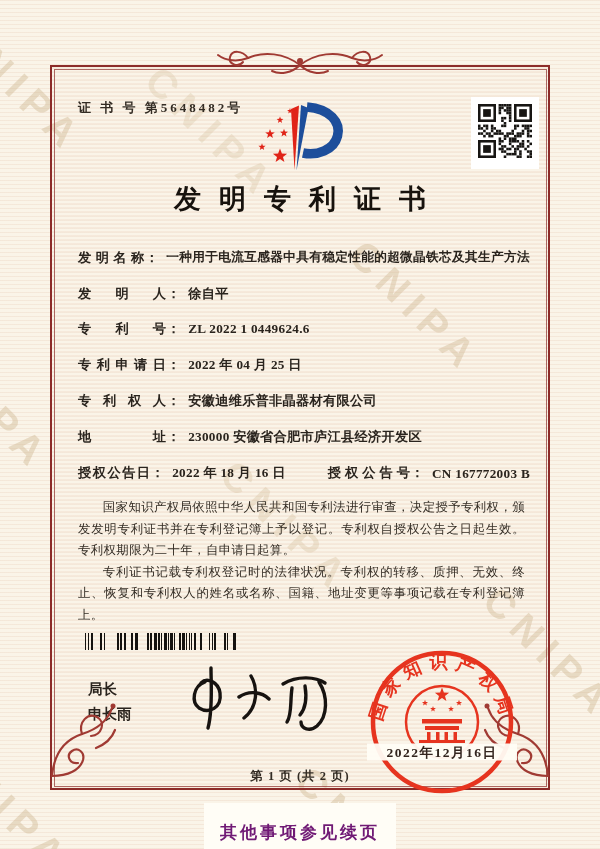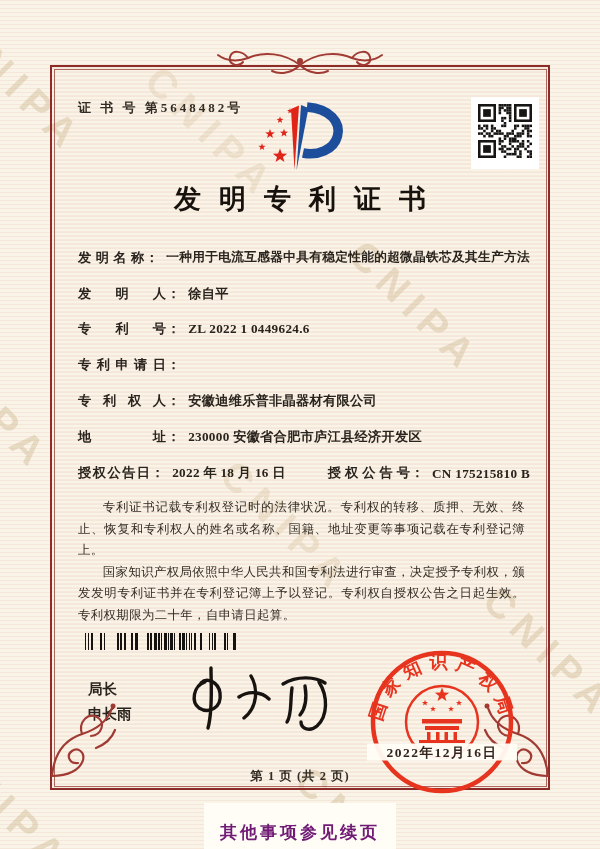--- a/index.html
+++ b/index.html
@@ -274,46 +274,47 @@
       <span class="fvalue">徐自平</span>
     </div>
     <div class="frow">
       <span class="flabel">专利号</span>
         <span class="fcolon">：</span>
       <span class="fvalue">ZL 2022 1 0449624.6</span>
     </div>
     <div class="frow">
       <span class="flabel">专利申请日</span>
         <span class="fcolon">：</span>
+      <span class="fvalue">2022 年 04 月 25 日</span>
     </div>
     <div class="frow">
       <span class="flabel">专利权人</span>
         <span class="fcolon">：</span>
       <span class="fvalue">安徽迪维乐普非晶器材有限公司</span>
     </div>
     <div class="frow">
       <span class="flabel">地址</span>
         <span class="fcolon">：</span>
       <span class="fvalue">230000 安徽省合肥市庐江县经济开发区</span>
     </div>
     <div class="frow">
       <span class="flabel">授权公告日</span>
         <span class="fcolon">：</span>
       <span class="fvalue">2022 年 18 月 16 日</span>
       <span class="grant-right">
         <span class="flabel">授权公告号</span>
           <span class="fcolon">：</span>
-        <span class="fvalue">CN 175215810 B</span>
+        <span class="fvalue">CN 167772003 B</span>
       </span>
     </div>
   </div>
 
   <div class="paras">
+    <p>国家知识产权局依照中华人民共和国专利法进行审查，决定授予专利权，颁发发明专利证书并在专利登记簿上予以登记。专利权自授权公告之日起生效。专利权期限为二十年，自申请日起算。</p>
     <p>专利证书记载专利权登记时的法律状况。专利权的转移、质押、无效、终止、恢复和专利权人的姓名或名称、国籍、地址变更等事项记载在专利登记簿上。</p>
-    <p>国家知识产权局依照中华人民共和国专利法进行审查，决定授予专利权，颁发发明专利证书并在专利登记簿上予以登记。专利权自授权公告之日起生效。专利权期限为二十年，自申请日起算。</p>
   </div>
 
   <svg class="barcode" id="barcode" width="155" height="17" viewBox="0 0 155 17">
       <rect x="0" y="0" width="1" height="17" fill="#15120f"></rect>
       <rect x="3" y="0" width="1" height="17" fill="#15120f"></rect>
       <rect x="6" y="0" width="2" height="17" fill="#15120f"></rect>
       <rect x="15" y="0" width="2" height="17" fill="#15120f"></rect>
       <rect x="19" y="0" width="1" height="17" fill="#15120f"></rect>
       <rect x="32" y="0" width="2" height="17" fill="#15120f"></rect>
       <rect x="35" y="0" width="2" height="17" fill="#15120f"></rect>

